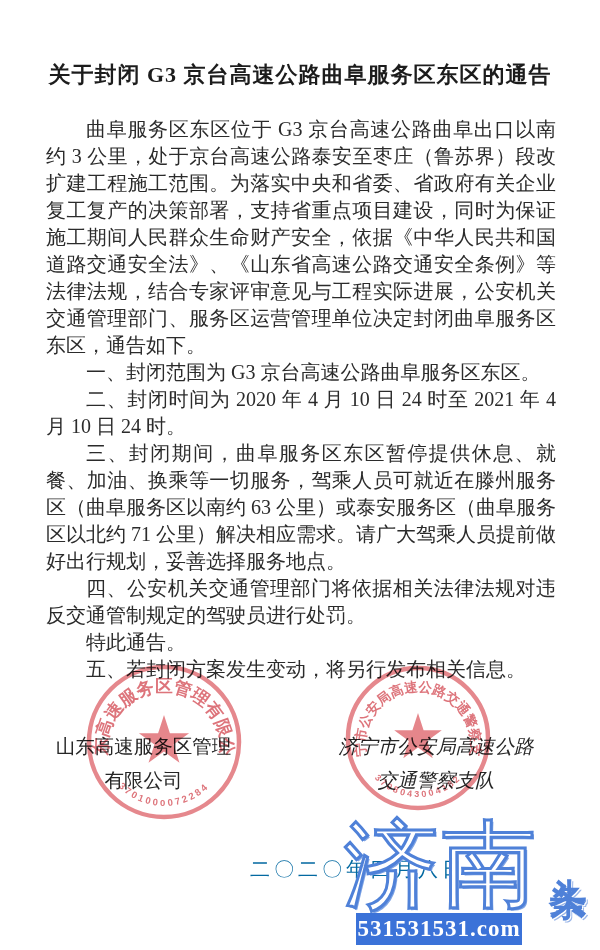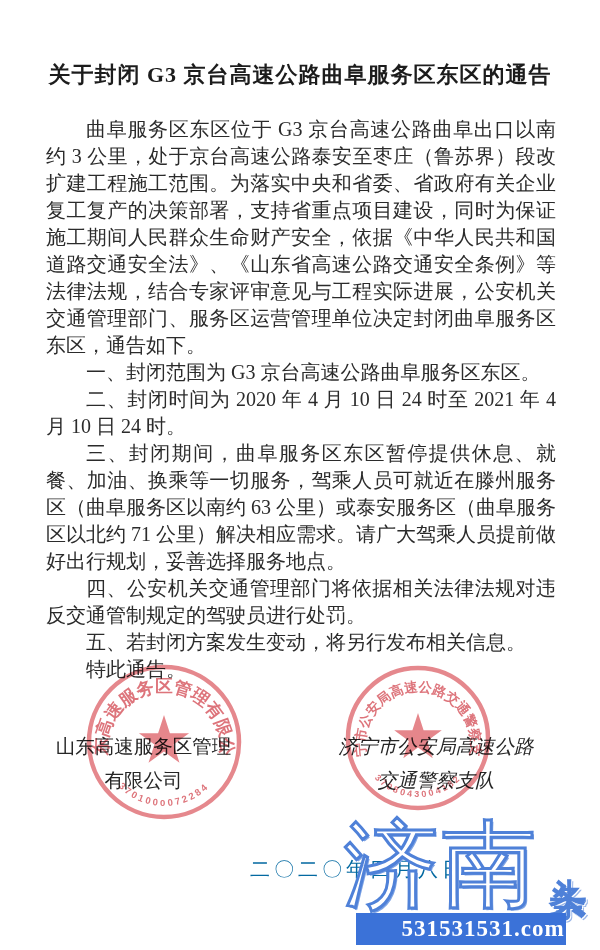--- a/index.html
+++ b/index.html
@@ -62,38 +62,37 @@
     letter-spacing:4px;
   }
   .wm-urlbox{
     position:absolute;top:913px;left:356px;
     width:166px;height:32px;
     background:#3b72d8;
     color:#ffffff;
     font-size:23px;font-weight:bold;line-height:32px;
     text-align:center;
     letter-spacing:1px;
-    padding-left:44px;
   }
 </style>
 </head>
 <body>
 
 <div class="page">
 
   <h1 class="doc-title">关于封闭 G3 京台高速公路曲阜服务区东区的通告</h1>
 
   <div class="doc-body">
     <p>曲阜服务区东区位于 G3 京台高速公路曲阜出口以南约 3 公里，处于京台高速公路泰安至枣庄（鲁苏界）段改扩建工程施工范围。为落实中央和省委、省政府有关企业复工复产的决策部署，支持省重点项目建设，同时为保证施工期间人民群众生命财产安全，依据《中华人民共和国道路交通安全法》、《山东省高速公路交通安全条例》等法律法规，结合专家评审意见与工程实际进展，公安机关交通管理部门、服务区运营管理单位决定封闭曲阜服务区东区，通告如下。</p>
     <p>一、封闭范围为 G3 京台高速公路曲阜服务区东区。</p>
     <p>二、封闭时间为 2020 年 4 月 10 日 24 时至 2021 年 4 月 10 日 24 时。</p>
     <p>三、封闭期间，曲阜服务区东区暂停提供休息、就餐、加油、换乘等一切服务，驾乘人员可就近在滕州服务区（曲阜服务区以南约 63 公里）或泰安服务区（曲阜服务区以北约 71 公里）解决相应需求。请广大驾乘人员提前做好出行规划，妥善选择服务地点。</p>
     <p>四、公安机关交通管理部门将依据相关法律法规对违反交通管制规定的驾驶员进行处罚。</p>
+    <p>特此通告。</p>
     <p>五、若封闭方案发生变动，将另行发布相关信息。</p>
-    <p>特此通告。</p>
   </div>
 
   <div class="sig-block sig-left">
     <div>山东高速服务区管理</div>
     <div>有限公司</div>
   </div>
 
   <div class="sig-block sig-right">
     <div>济宁市公安局高速公路</div>
     <div>交通警察支队</div>

